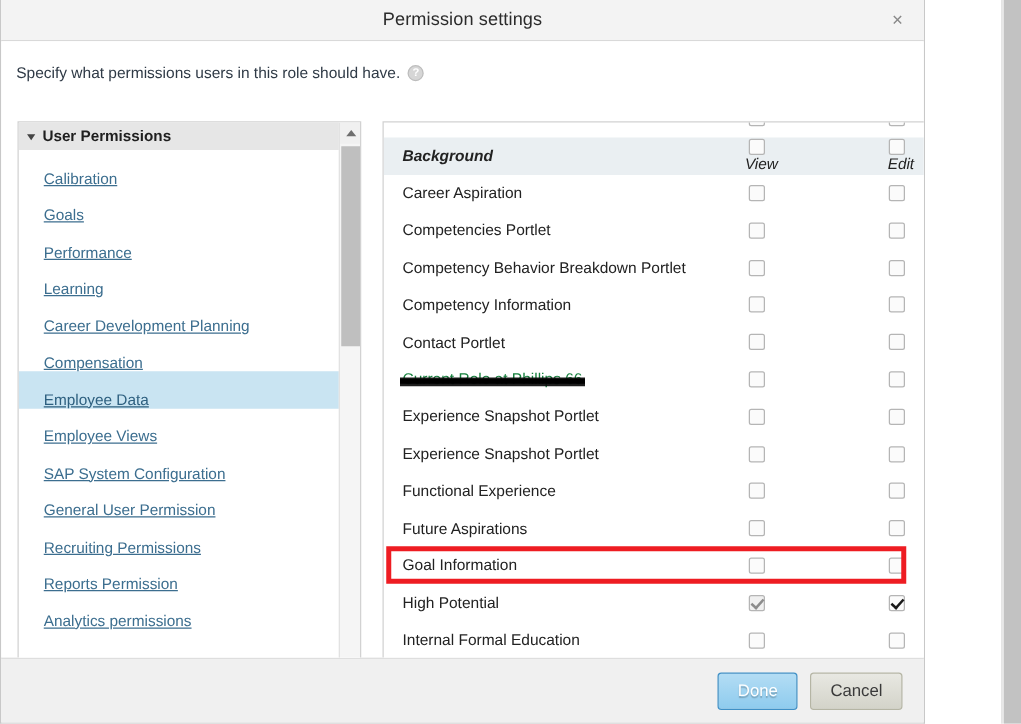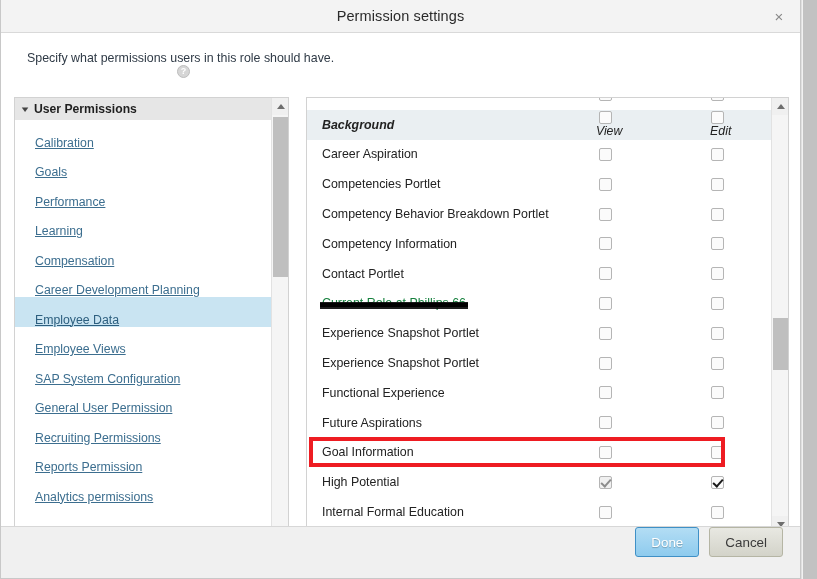--- a/index.html
+++ b/index.html
@@ -29,21 +29,21 @@
     position: absolute;
     top: 0; left: 1px;
     width: 14px; height: 579px;
     background: #c2c2c2;
   }
 
   
   #dialog {
     position: absolute;
     top: 0; left: 0;
-    width: 801px;
+    width: 740px;
     height: 579px;
     background: #ffffff;
     border: 1px solid #c8c8c8;
     border-top: none;
     display: flex;
     flex-direction: column;
   }
 
   
   .titlebar {
@@ -75,26 +75,25 @@
   .dialog-body {
     position: relative;
     flex: 1 1 auto;
     background: #ffffff;
     padding: 0;
     overflow: hidden;
   }
 
   .instruction {
     position: absolute;
-    left: 26px; top: 18px;
+    left: 12px; top: 18px;
     font-size: 12.4px;
     color: #2f3a46;
     display: flex; align-items: center;
     white-space: nowrap;
-    flex-direction: column;
   }
   .help-icon {
     display: inline-block;
     margin-left: 6px;
     width: 13px; height: 13px;
     border-radius: 50%;
     background: #d6d6d6;
     border: 1px solid #bdbdbd;
     color: #ffffff;
     font-size: 9px;
@@ -311,20 +310,21 @@
     cursor: pointer;
   }
 
   
   .footer {
     flex: 0 0 52px;
     height: 52px;
     background: #f0f0f0;
     border-top: 1px solid #d7d7d7;
     display: flex;
+    align-items: center;
     justify-content: flex-end;
     padding-right: 17px;
     gap: 10px;
   }
   .btn {
     height: 30px;
     min-width: 63px;
     padding: 0 15px;
     font-size: 13.4px;
     border-radius: 3px;
@@ -377,24 +377,24 @@
               <div class="lp-item">
                 <span>Goals</span>
               </div>
               <div class="lp-item">
                 <span>Performance</span>
               </div>
               <div class="lp-item">
                 <span>Learning</span>
               </div>
               <div class="lp-item">
+                <span>Career Development Planning</span>
+              </div>
+              <div class="lp-item">
                 <span>Compensation</span>
-              </div>
-              <div class="lp-item">
-                <span>Career Development Planning</span>
               </div>
               <div class="lp-item selected">
                 <span>Employee Data</span>
               </div>
               <div class="lp-item">
                 <span>Employee Views</span>
               </div>
               <div class="lp-item">
                 <span>SAP System Configuration</span>
               </div>

